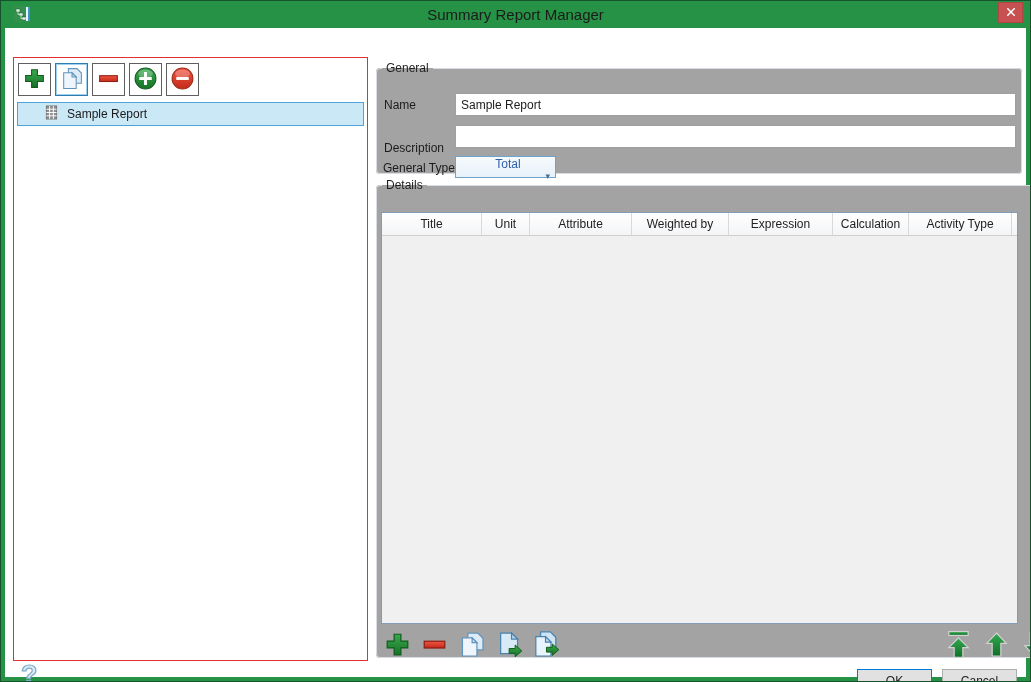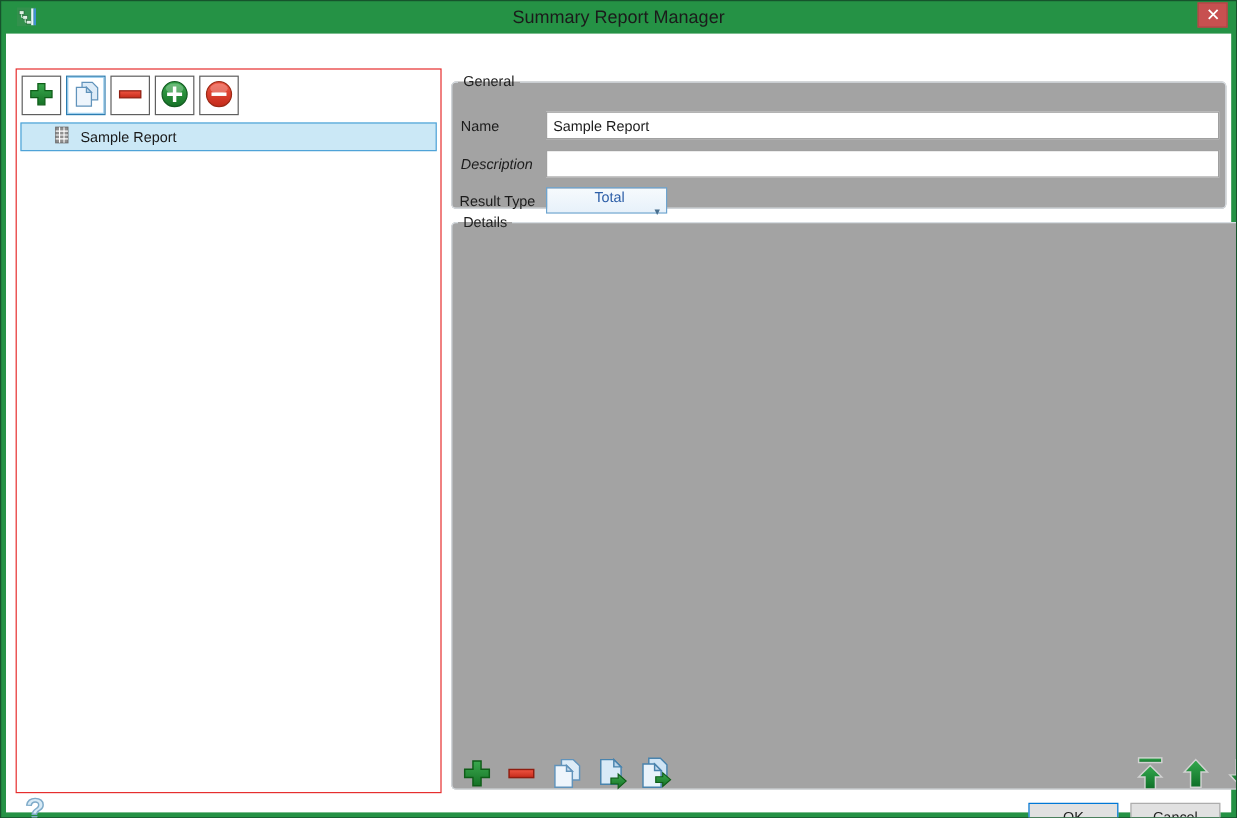--- a/index.html
+++ b/index.html
@@ -214,31 +214,44 @@
           </span>
           <span>Sample Report</span>
         </div>
       </div>
     </div>
 
     <fieldset class="fs-general">
       <legend>General</legend>
       <span class="flabel" style="left:7px; top:23px;">Name</span>
       <input class="tinput" style="top: 18px;" value="Sample Report">
-      <span class="flabel" style="left:7px; top:55px;font-style:italic;">Description</span>
+      <span class="flabel" style="left:7px; top:66px;">Description</span>
       <input class="tinput" style="top: 50px;" value="">
-      <span class="flabel" style="left:6px; top:86px;">Result Type</span>
+      <span class="flabel" style="left:6px; top:86px;">General Type</span>
       <div class="combo" style="top:81px;">
         <span>Total</span>
         <span class="combo-arrow">▾</span>
       </div>
     </fieldset>
 
     <fieldset class="fs-details">
       <legend>Details</legend>
+      <div class="grid">
+        <div class="grid-header">
+          <div class="gh-cell">Title</div>
+          <div class="gh-cell">Unit</div>
+          <div class="gh-cell">Attribute</div>
+          <div class="gh-cell">Weighted by</div>
+          <div class="gh-cell">Expression</div>
+          <div class="gh-cell">Calculation</div>
+          <div class="gh-cell">Activity Type</div>
+          <div class="gh-cell gh-fill"></div>
+        </div>
+        <div class="grid-body"></div>
+      </div>
       <div class="details-toolbar">
         <div class="lgroup">
           <button class="ibtn">
             <span><svg>
                   <use href="#i-add"></use>
                 </svg></span>
           </button>
           <button class="ibtn">
             <span><svg>
                   <use href="#i-minus"></use>

